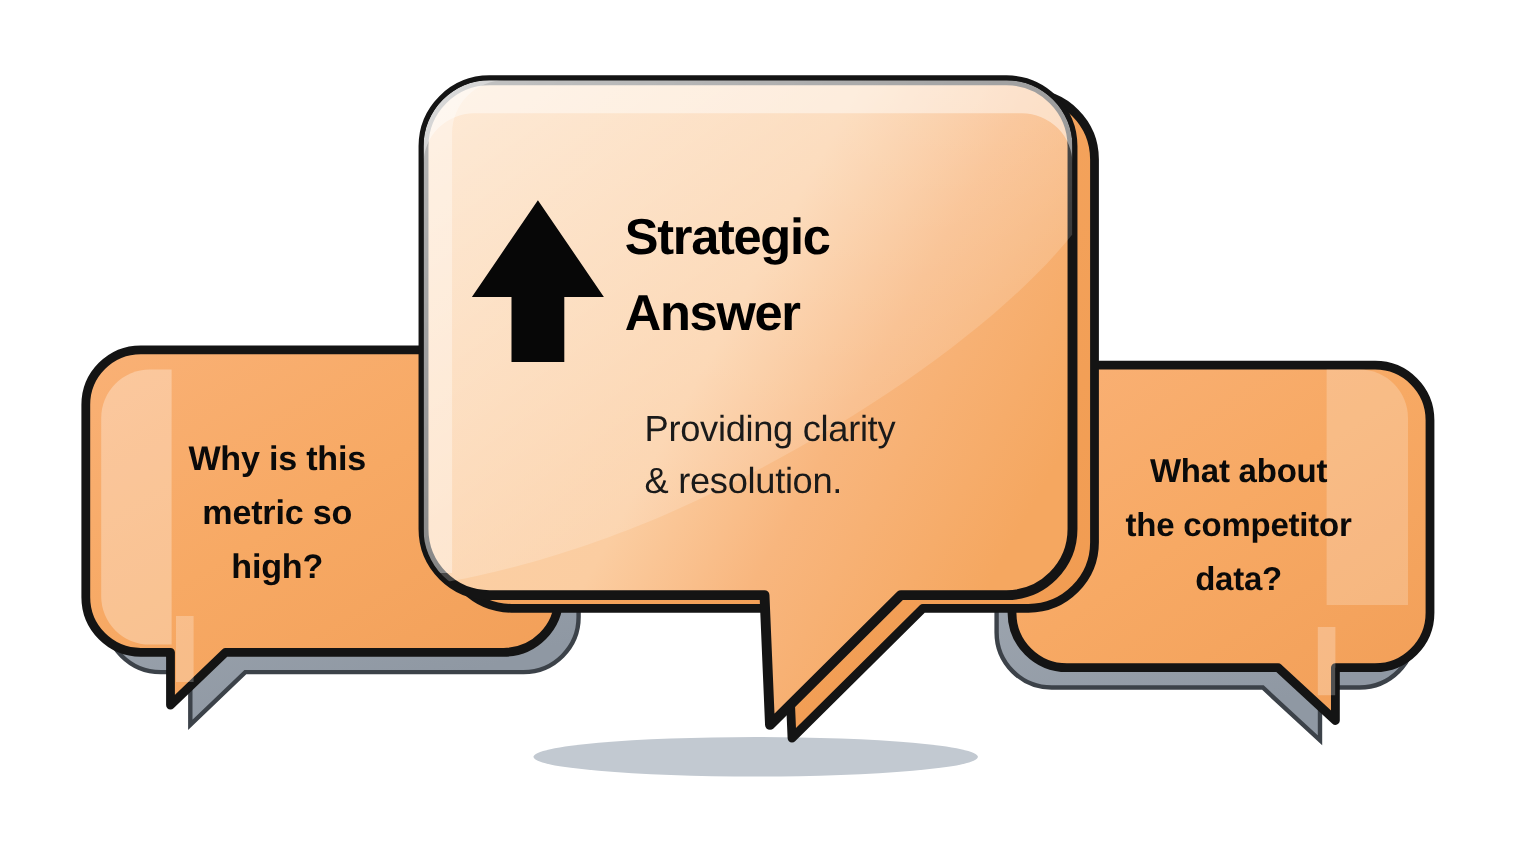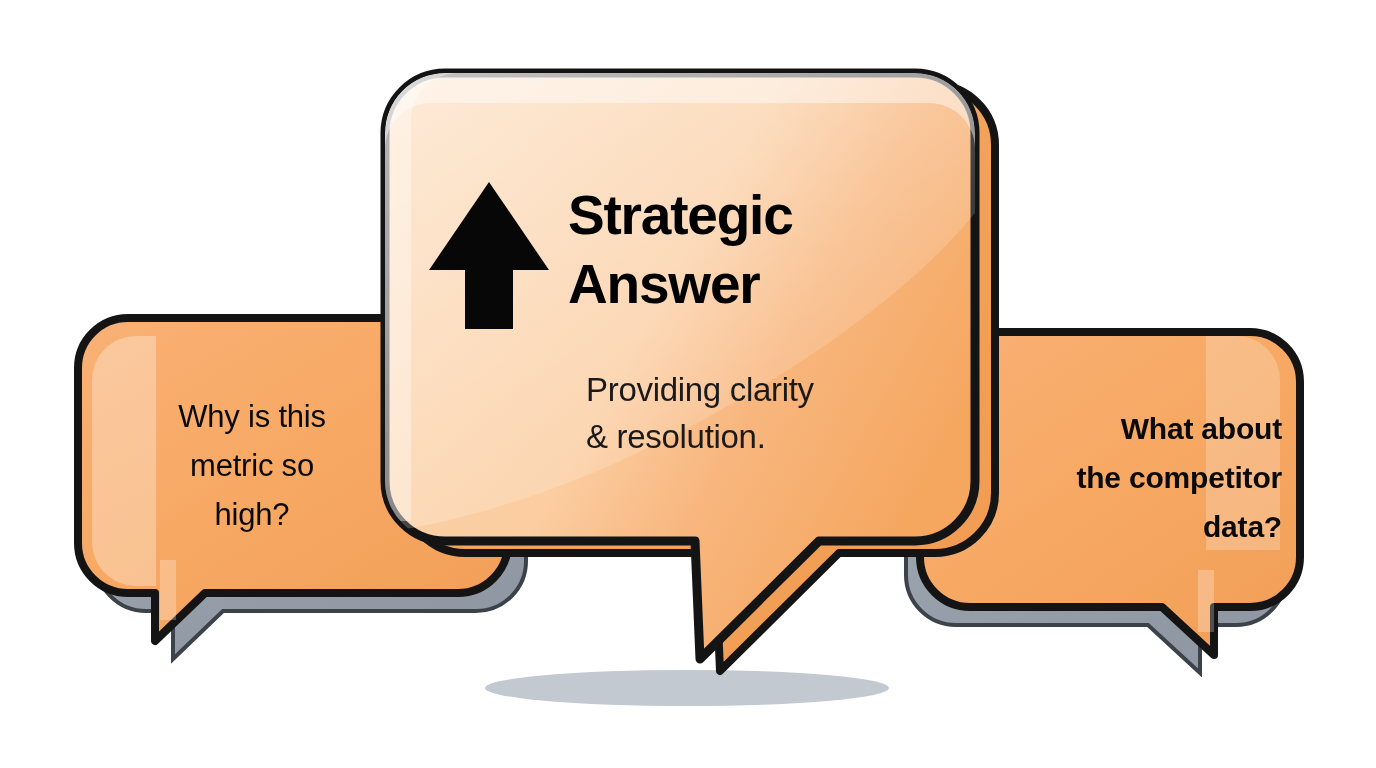--- a/index.html
+++ b/index.html
@@ -34,40 +34,39 @@
     color: #0a0a0a;
     text-align: center;
     white-space: pre-line;
     user-select: none;
   }
   #side-left-text {
     left: 96px;
     top: 392px;
     width: 312px;
     font-size: 31px;
-    font-weight: 400;
+    font-weight: 700;
     line-height: 49px;
     letter-spacing: -0.2px;
   }
   #side-right-text {
     left: 970px;
     top: 404px;
     width: 312px;
     font-size: 30px;
     font-weight: 700;
     line-height: 49px;
     letter-spacing: -0.2px;
-    text-align: right;
   }
   #center-title {
     position: absolute;
     left: 568px;
     top: 181px;
     width: 360px;
-    font-size: 55px;
+    font-size: 46px;
     font-weight: 800;
     line-height: 69px;
     letter-spacing: -1.2px;
     color: #000000;
     text-align: left;
     white-space: pre-line;
     margin: 0;
     user-select: none;
   }
   #center-subtitle {

